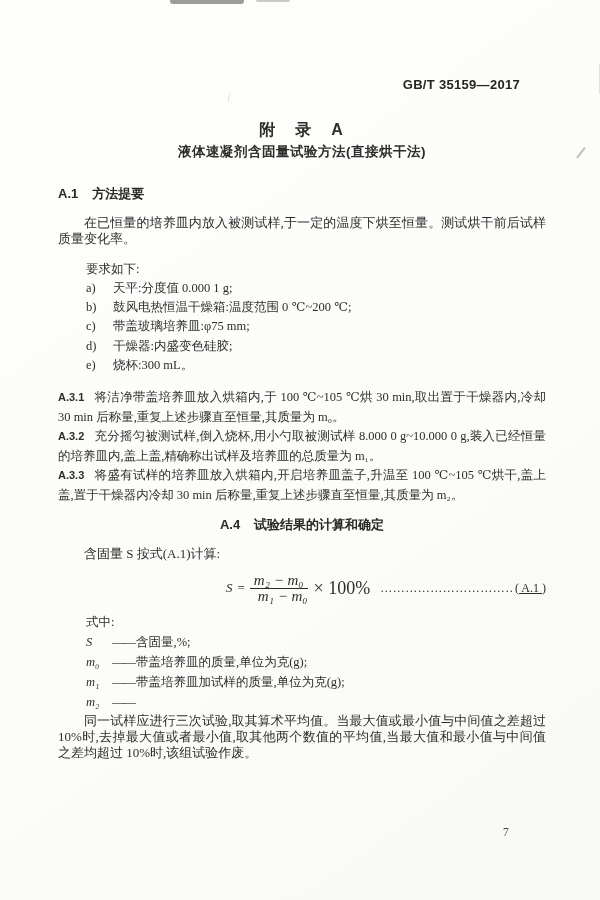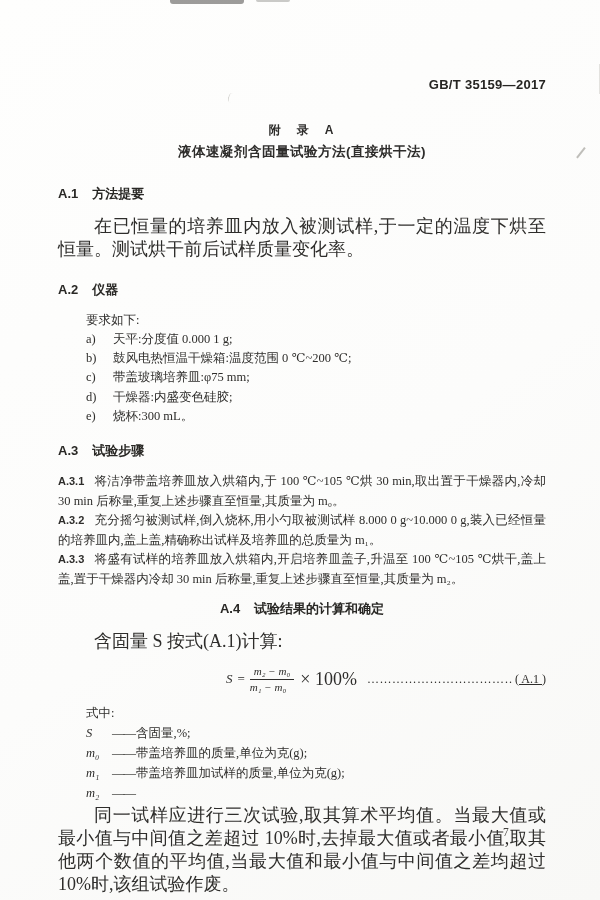--- a/index.html
+++ b/index.html
@@ -21,31 +21,31 @@
   .smudge-top-2 { position:absolute; left:256px; top:0; width:34px; height:2px;
     background:#6a6965; opacity:.35; border-radius:0 0 2px 2px; }
   .speck-mid { position:absolute; left:228px; top:93px; width:7px; height:10px;
     border-left:1.5px solid #b9b7b2; border-radius:50% 0 0 50%; opacity:.6; transform:rotate(14deg); }
   .tick-right { position:absolute; left:580px; top:146px; width:1.5px; height:13px;
     background:#96948e; opacity:.6; transform:rotate(38deg); }
   .edge-right { position:absolute; right:0; top:64px; width:1px; height:30px;
     background:#c9c7c2; opacity:.5; }
 
   .doc-number {
-    position:absolute; top:77px; right:54px;
+    position:absolute; top:77px; right:80px;
     font-family:"Liberation Sans","DejaVu Sans",sans-serif;
     font-weight:bold; font-size:13px; letter-spacing:.3px; color:#262522;
   }
 
   .content { position:absolute; left:58px; top:122px; width:488px; }
 
   .title-block { text-align:center; }
   .title-main {
     font-family:"Liberation Sans","DejaVu Sans",sans-serif;
-    font-weight:bold; font-size:12px; line-height:16px; letter-spacing:2px;
+    font-weight:bold; font-size:16px; line-height:16px; letter-spacing:2px;
   }
   .title-sub {
     font-family:"Liberation Sans","DejaVu Sans",sans-serif;
     font-weight:bold; font-size:12px; line-height:15px; margin-top:5px;
   }
   .title-name {
     font-family:"Liberation Sans","DejaVu Sans",sans-serif;
     font-weight:bold; font-size:13.5px; line-height:16px; margin-top:6px; letter-spacing:.5px;
   }
 
@@ -53,43 +53,43 @@
     font-family:"Liberation Sans","DejaVu Sans",sans-serif;
     font-weight:bold; font-size:13px; line-height:16px; color:#292825;
   }
   .sec-h .sec-label { margin-right:14px; }
   .h-a1 { margin-top:26px; }
   .h-a2 { margin-top:21px; }
   .h-a3 { margin-top:17px; }
   .h-a4 { margin-top:12px;text-align:center; }
 
   .body-p {
-    font-size:18px; line-height:23px; text-align:justify; color:#2e2d2b;
+    font-size:13px; line-height:16px; text-align:justify; color:#2e2d2b;
   }
   .indent { text-indent:2em; }
   .mt { margin-top:13px; }
 
   .list-intro { padding-left:28px; font-size:12.5px; line-height:19px; margin-top:13px; }
   .item { display:flex; padding-left:28px; font-size:12.5px; line-height:19.2px; }
   .item-label { width:27px; flex-shrink:0; }
 
   .step { font-size:12.5px; line-height:19.5px; text-align:justify; }
   .steps { margin-top:13px; }
   .step-label {
     font-family:"Liberation Sans","DejaVu Sans",sans-serif;
     font-weight:bold; font-size:11px; margin-right:10px;
   }
 
   .formula-row { display:flex; align-items:center; margin-top:9px; margin-bottom:7px; height:34px; }
   .f-spacer { width:168px; flex-shrink:0; }
   .f-group { display:flex; align-items:center; font-size:13px; }
   .f-var { font-style:italic; font-family:"Liberation Serif","DejaVu Serif",serif; }
   .f-eq { margin:0 5px; }
-  .frac { display:inline-flex; flex-direction:column; text-align:left;
-    font-size:11px; font-style:italic; line-height:13px; }
+  .frac { display:inline-flex; flex-direction:column; text-align:right;
+    font-size:15px; font-style:italic; line-height:13px; }
   .frac .num { border-bottom:1px solid #2e2d2b; padding:0 4px 1px; }
   .frac .den { padding-top:1px; }
   .f-mult { margin-left:6px; font-size:18px; }
   .f-leader { flex:1; overflow:hidden; white-space:nowrap; font-size:12px;
     letter-spacing:.5px; margin:0 2px 0 10px; color:#2e2d2b; }
   .f-label { font-size:12px; flex-shrink:0;text-decoration:underline; }
 
   .where-label { padding-left:28px; font-size:12.5px; line-height:20px; }
   .def-row { display:flex; padding-left:28px; font-size:12.5px; line-height:20px; }
   .def-sym { width:26px; flex-shrink:0; font-style:italic; }
@@ -120,23 +120,20 @@
     <div class="title-block">
       <div class="title-main">附　录　A</div>
       <div class="title-name">液体速凝剂含固量试验方法(直接烘干法)</div>
     </div>
 
     <div class="sec-h h-a1">
       <span class="sec-label">A.1</span><span>方法提要</span>
     </div>
     <p class="body-p indent mt">在已恒量的培养皿内放入被测试样,于一定的温度下烘至恒量。测试烘干前后试样质量变化率。</p>
 
-    <div class="sec-h h-a2">
-      <span class="sec-label">A.2</span><span>仪器</span>
-    </div>
     <div class="list-intro">要求如下:</div>
 
     <div class="item">
       <span class="item-label">a)</span>
       <span>天平:分度值 0.000 1 g;</span>
     </div>
     <div class="item">
       <span class="item-label">b)</span>
       <span>鼓风电热恒温干燥箱:温度范围 0 ℃~200 ℃;</span>
     </div>
@@ -146,23 +143,20 @@
     </div>
     <div class="item">
       <span class="item-label">d)</span>
       <span>干燥器:内盛变色硅胶;</span>
     </div>
     <div class="item">
       <span class="item-label">e)</span>
       <span>烧杯:300 mL。</span>
     </div>
 
-    <div class="sec-h h-a3">
-      <span class="sec-label">A.3</span><span>试验步骤</span>
-    </div>
     <div class="steps">
       <p class="step">
         <span class="step-label">A.3.1</span><span>将洁净带盖培养皿放入烘箱内,于 100 ℃~105 ℃烘 30 min,取出置于干燥器内,冷却 30 min 后称量,重复上述步骤直至恒量,其质量为 m₀。</span>
       </p>
       <p class="step">
         <span class="step-label">A.3.2</span><span>充分摇匀被测试样,倒入烧杯,用小勺取被测试样 8.000 0 g~10.000 0 g,装入已经恒量的培养皿内,盖上盖,精确称出试样及培养皿的总质量为 m₁。</span>
       </p>
       <p class="step">
         <span class="step-label">A.3.3</span><span>将盛有试样的培养皿放入烘箱内,开启培养皿盖子,升温至 100 ℃~105 ℃烘干,盖上盖,置于干燥器内冷却 30 min 后称量,重复上述步骤直至恒量,其质量为 m₂。</span>
       </p>

